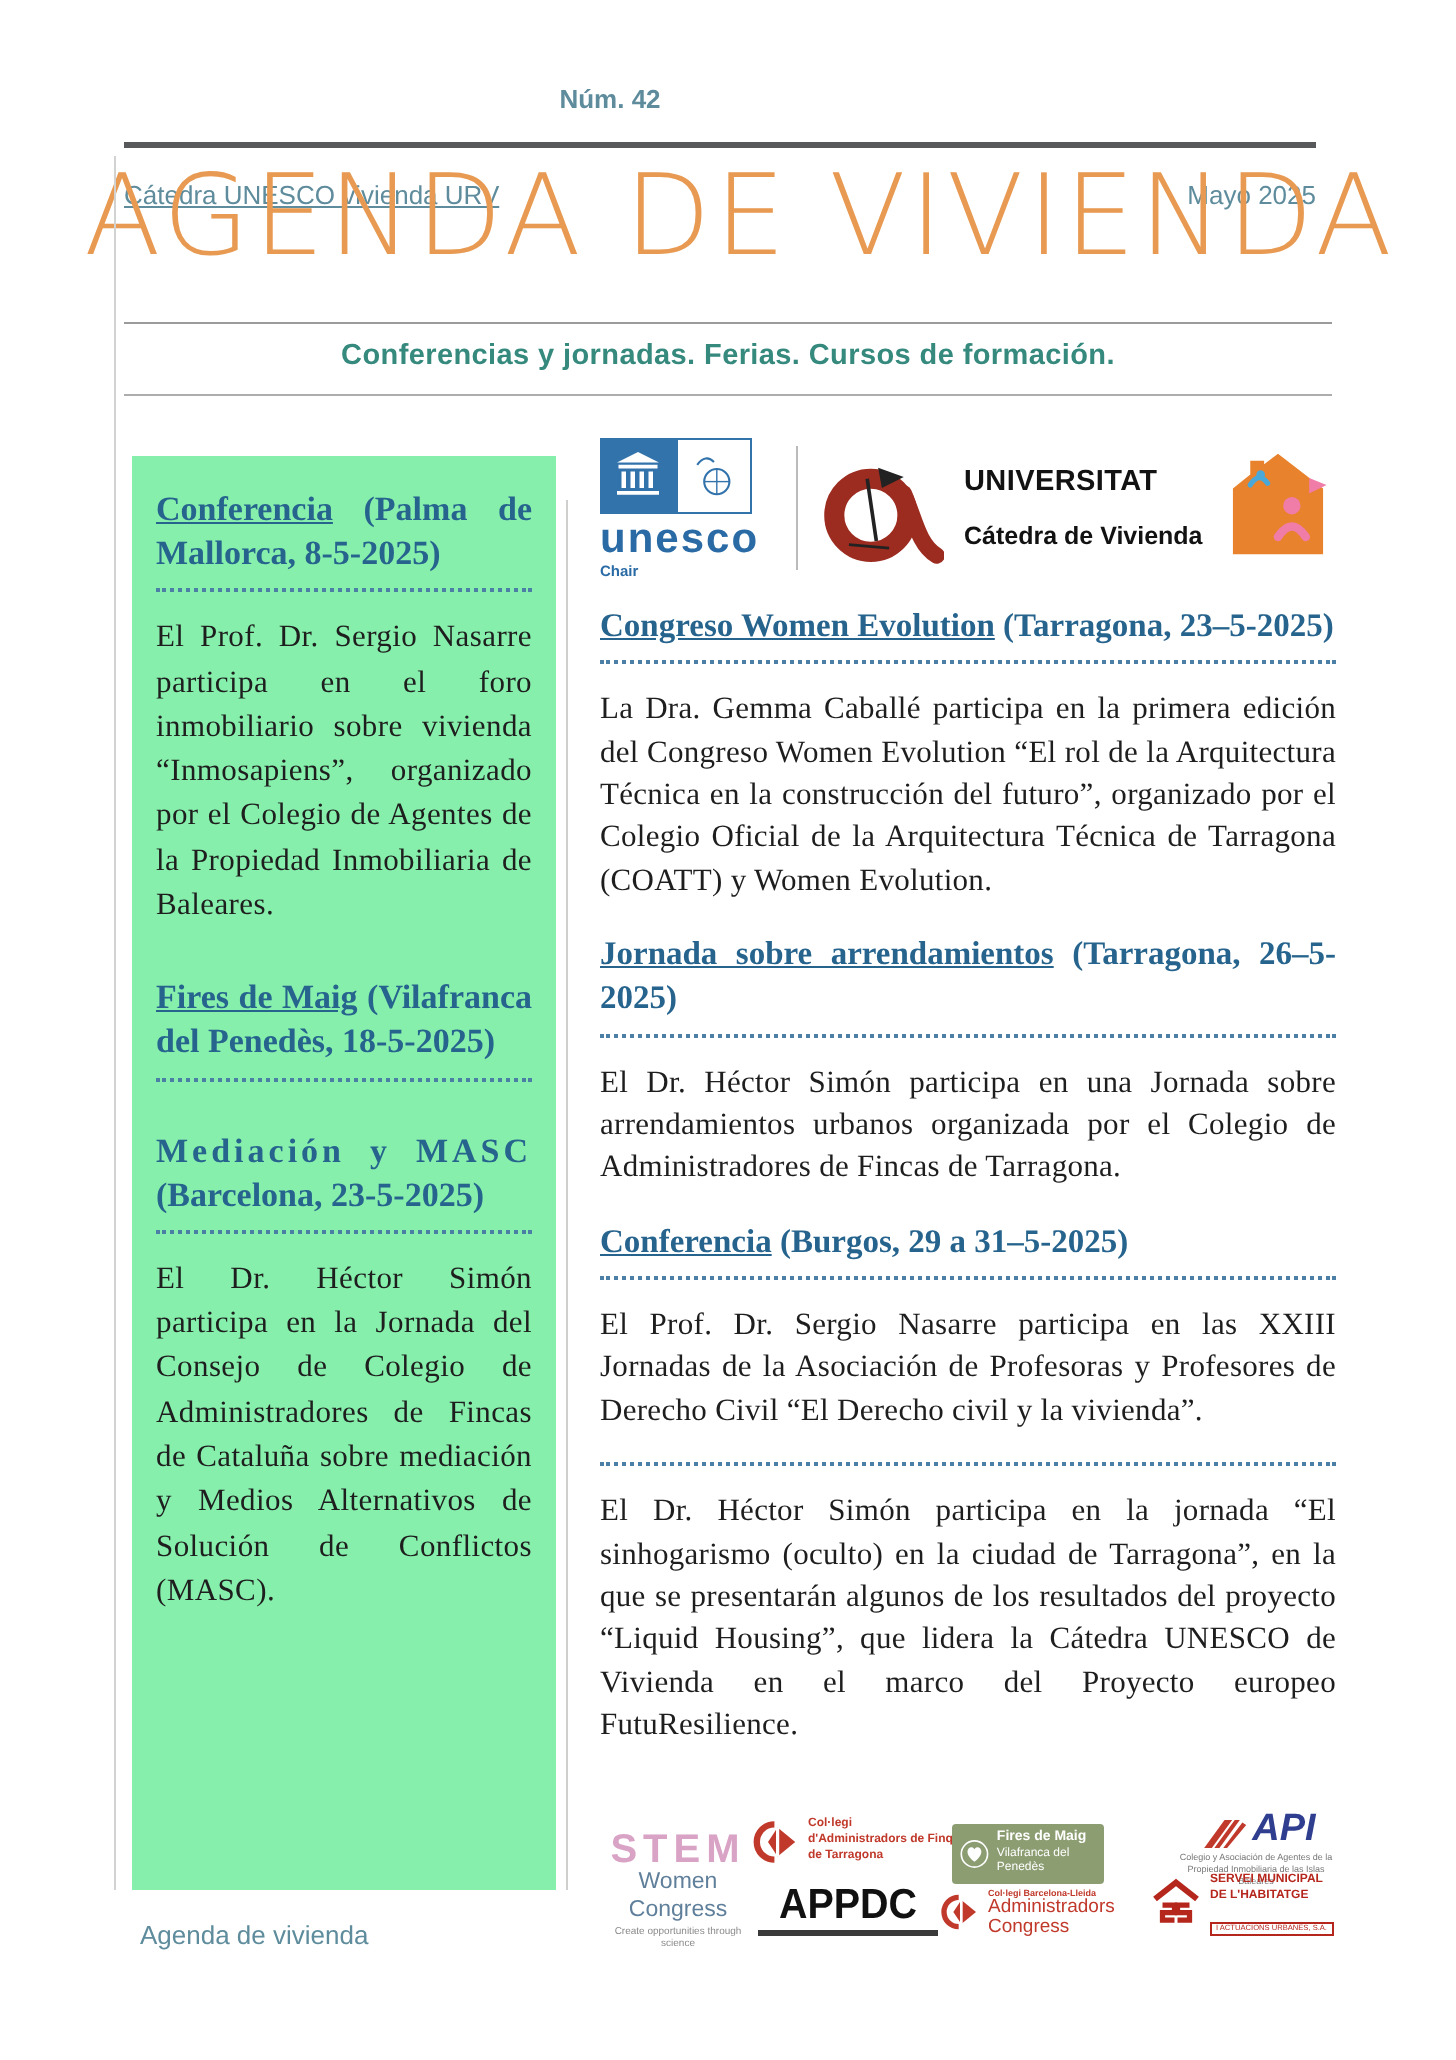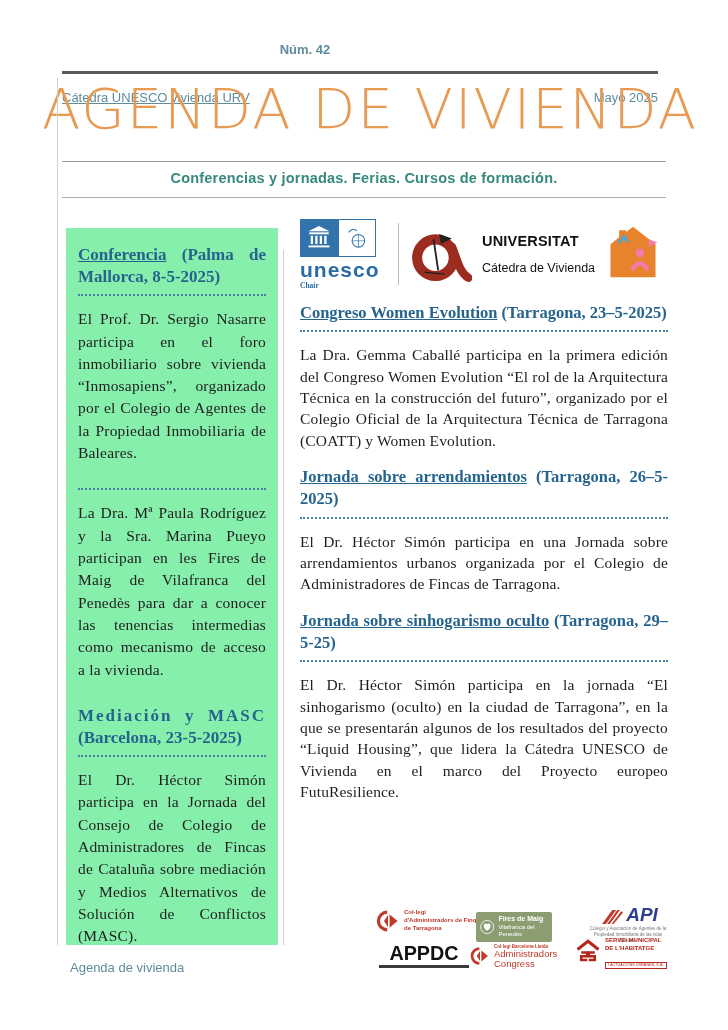--- a/index.html
+++ b/index.html
@@ -36,26 +36,26 @@
   .sidebar .body-p{font-size:15.5px;line-height:1.44;letter-spacing:.2px;}
   
   .main{position:absolute;left:300px;top:212px;width:368px;}
   .logo-strip{display:flex;align-items:center;height:84px;}
   .lg-unesco{display:flex;flex-direction:column;align-items:flex-start;width:88px;}
   .sq-row{display:flex;}
   .sq{width:38px;height:38px;box-sizing:border-box;}
   .sq.blue{background:#3273AC;display:flex;align-items:center;justify-content:center;}
   .sq.white{background:#fff;border:1.5px solid #3273AC;display:flex;align-items:center;justify-content:center;}
   .unesco-word{font-size:21px;font-weight:800;color:#2A6BA5;letter-spacing:1px;line-height:1;margin-top:2px;}
-  .unesco-sub{font-size:7.5px;font-weight:bold;color:#2A6BA5;margin-top:1px;font-family:Liberation Serif, serif;}
+  .unesco-sub{font-size:7.5px;font-weight:bold;color:#2A6BA5;margin-top:1px;}
   .strip-sep{width:1px;height:62px;background:#BBBBBB;margin:0 9px 0 10px;}
   .lg-urv{display:flex;align-items:center;}
   .urv-text{margin-left:10px;}
   .urv-l1,.urv-l2{font-size:14.5px;font-weight:bold;color:#121212;line-height:1.15;letter-spacing:.2px;}
-  .urv-l3{font-size:12.5px;font-weight:normal;color:#121212;margin-top:12px;}
+  .urv-l3{font-size:12.5px;font-weight:bold;color:#121212;margin-top:12px;}
   .lg-house{margin-left:12px;}
   .m-secs{margin-top:6px;width:368px;}
   .m-secs .sec{margin-bottom:15px;}
   .m-secs .evt{font-size:16.5px;line-height:1.35;}
   .m-secs .body-p{font-size:15.5px;line-height:1.38;letter-spacing:.15px;}
   
   .partners{position:absolute;left:300px;top:903px;width:380px;height:85px;}
   .pl{position:absolute;}
   .p-stem{left:0;top:12px;width:78px;text-align:center;}
   .stem-word{font-size:20px;font-weight:800;color:#D9A3C6;letter-spacing:3px;line-height:1;}
@@ -104,22 +104,22 @@
   <div class="left-vline"></div>
   <div class="col-vline"></div>
 
   <aside class="sidebar serif">
     <div class="sec">
       <h3 class="evt"><span class="u">Conferencia</span><span> (Palma de Mallorca, 8-5-2025)</span></h3>
       <div class="dots"></div>
       <p class="body-p">El Prof. Dr. Sergio Nasarre participa en el foro inmobiliario sobre vivienda “Inmosapiens”, organizado por el Colegio de Agentes de la Propiedad Inmobiliaria de Baleares.</p>
     </div>
     <div class="sec">
+      <h3 class="evt"><span class="u">Fires de Maig</span><span> (Vilafranca del Penedès, 18-5-2025)</span></h3>
       <div class="dots"></div>
-      <p class="body-p">La Dra. Mª Paula Rodríguez y la Sra. Marina Pueyo participan en les Fires de Maig de Vilafranca del Penedès para dar a conocer las tenencias intermedias como mecanismo de acceso a la vivienda.</p>
     </div>
     <div class="sec">
       <h3 class="evt"><span class="sp">Mediación y MASC</span><span> (Barcelona, 23-5-2025)</span></h3>
       <div class="dots"></div>
       <p class="body-p">El Dr. Héctor Simón participa en la Jornada del Consejo de Colegio de Administradores de Fincas de Cataluña sobre mediación y Medios Alternativos de Solución de Conflictos (MASC).</p>
     </div>
   </aside>
 
   <main class="main">
 
@@ -180,28 +180,37 @@
         <h3 class="evt"><span class="u">Congreso Women Evolution</span><span> (Tarragona, 23–5-2025)</span></h3>
         <div class="dots"></div>
         <p class="body-p">La Dra. Gemma Caballé participa en la primera edición del Congreso  Women Evolution “El rol de la Arquitectura Técnica en la construcción del futuro”, organizado por el Colegio Oficial de la Arquitectura Técnica de Tarragona (COATT)  y Women Evolution.</p>
       </div>
       <div class="sec">
         <h3 class="evt"><span class="u">Jornada sobre arrendamientos</span><span> (Tarragona, 26–5-2025)</span></h3>
         <div class="dots"></div>
         <p class="body-p">El Dr. Héctor Simón participa en una Jornada sobre arrendamientos urbanos organizada por el Colegio de Administradores de Fincas de Tarragona.</p>
       </div>
       <div class="sec">
-        <h3 class="evt"><span class="u">Jornada sobre sinhogarismo  oculto</span><span> (Tarragona, 29–5-25)</span></h3>
+        <h3 class="evt"><span class="u">Conferencia</span><span> (Burgos, 29 a 31–5-2025)</span></h3>
+        <div class="dots"></div>
+        <p class="body-p">El Prof. Dr. Sergio Nasarre participa en las XXIII Jornadas de la Asociación de Profesoras y Profesores de Derecho Civil “El Derecho civil y la vivienda”.</p>
+      </div>
+      <div class="sec">
         <div class="dots"></div>
         <p class="body-p">El Dr. Héctor Simón participa en la jornada “El sinhogarismo (oculto) en la ciudad de Tarragona”, en la que se presentarán algunos de los resultados del proyecto “Liquid Housing”, que lidera la Cátedra UNESCO de Vivienda en el marco del Proyecto europeo FutuResilience.</p>
       </div>
     </div>
   </main>
 
   <div class="partners">
+    <div class="pl p-stem">
+      <div class="stem-word">STEM</div>
+      <div class="stem-sub">Women Congress</div>
+      <div class="stem-tag">Create opportunities through science</div>
+    </div>
 
     <div class="pl p-caf">
       <svg width="24" height="24" viewBox="0 0 30 30">
           <path d="M14 4 A11 11 0 1 0 14 26" fill="none" stroke="#C0392B" stroke-width="4"></path>
           <polygon points="16,6 27,15 16,24 10,15" fill="#C0392B"></polygon>
           <line x1="16" y1="6" x2="16" y2="24" stroke="#fff" stroke-width="2"></line>
         </svg>
       <div class="caf-txt">
         <div>Col·legi</div>
         <div>d'Administradors de Finques</div>

